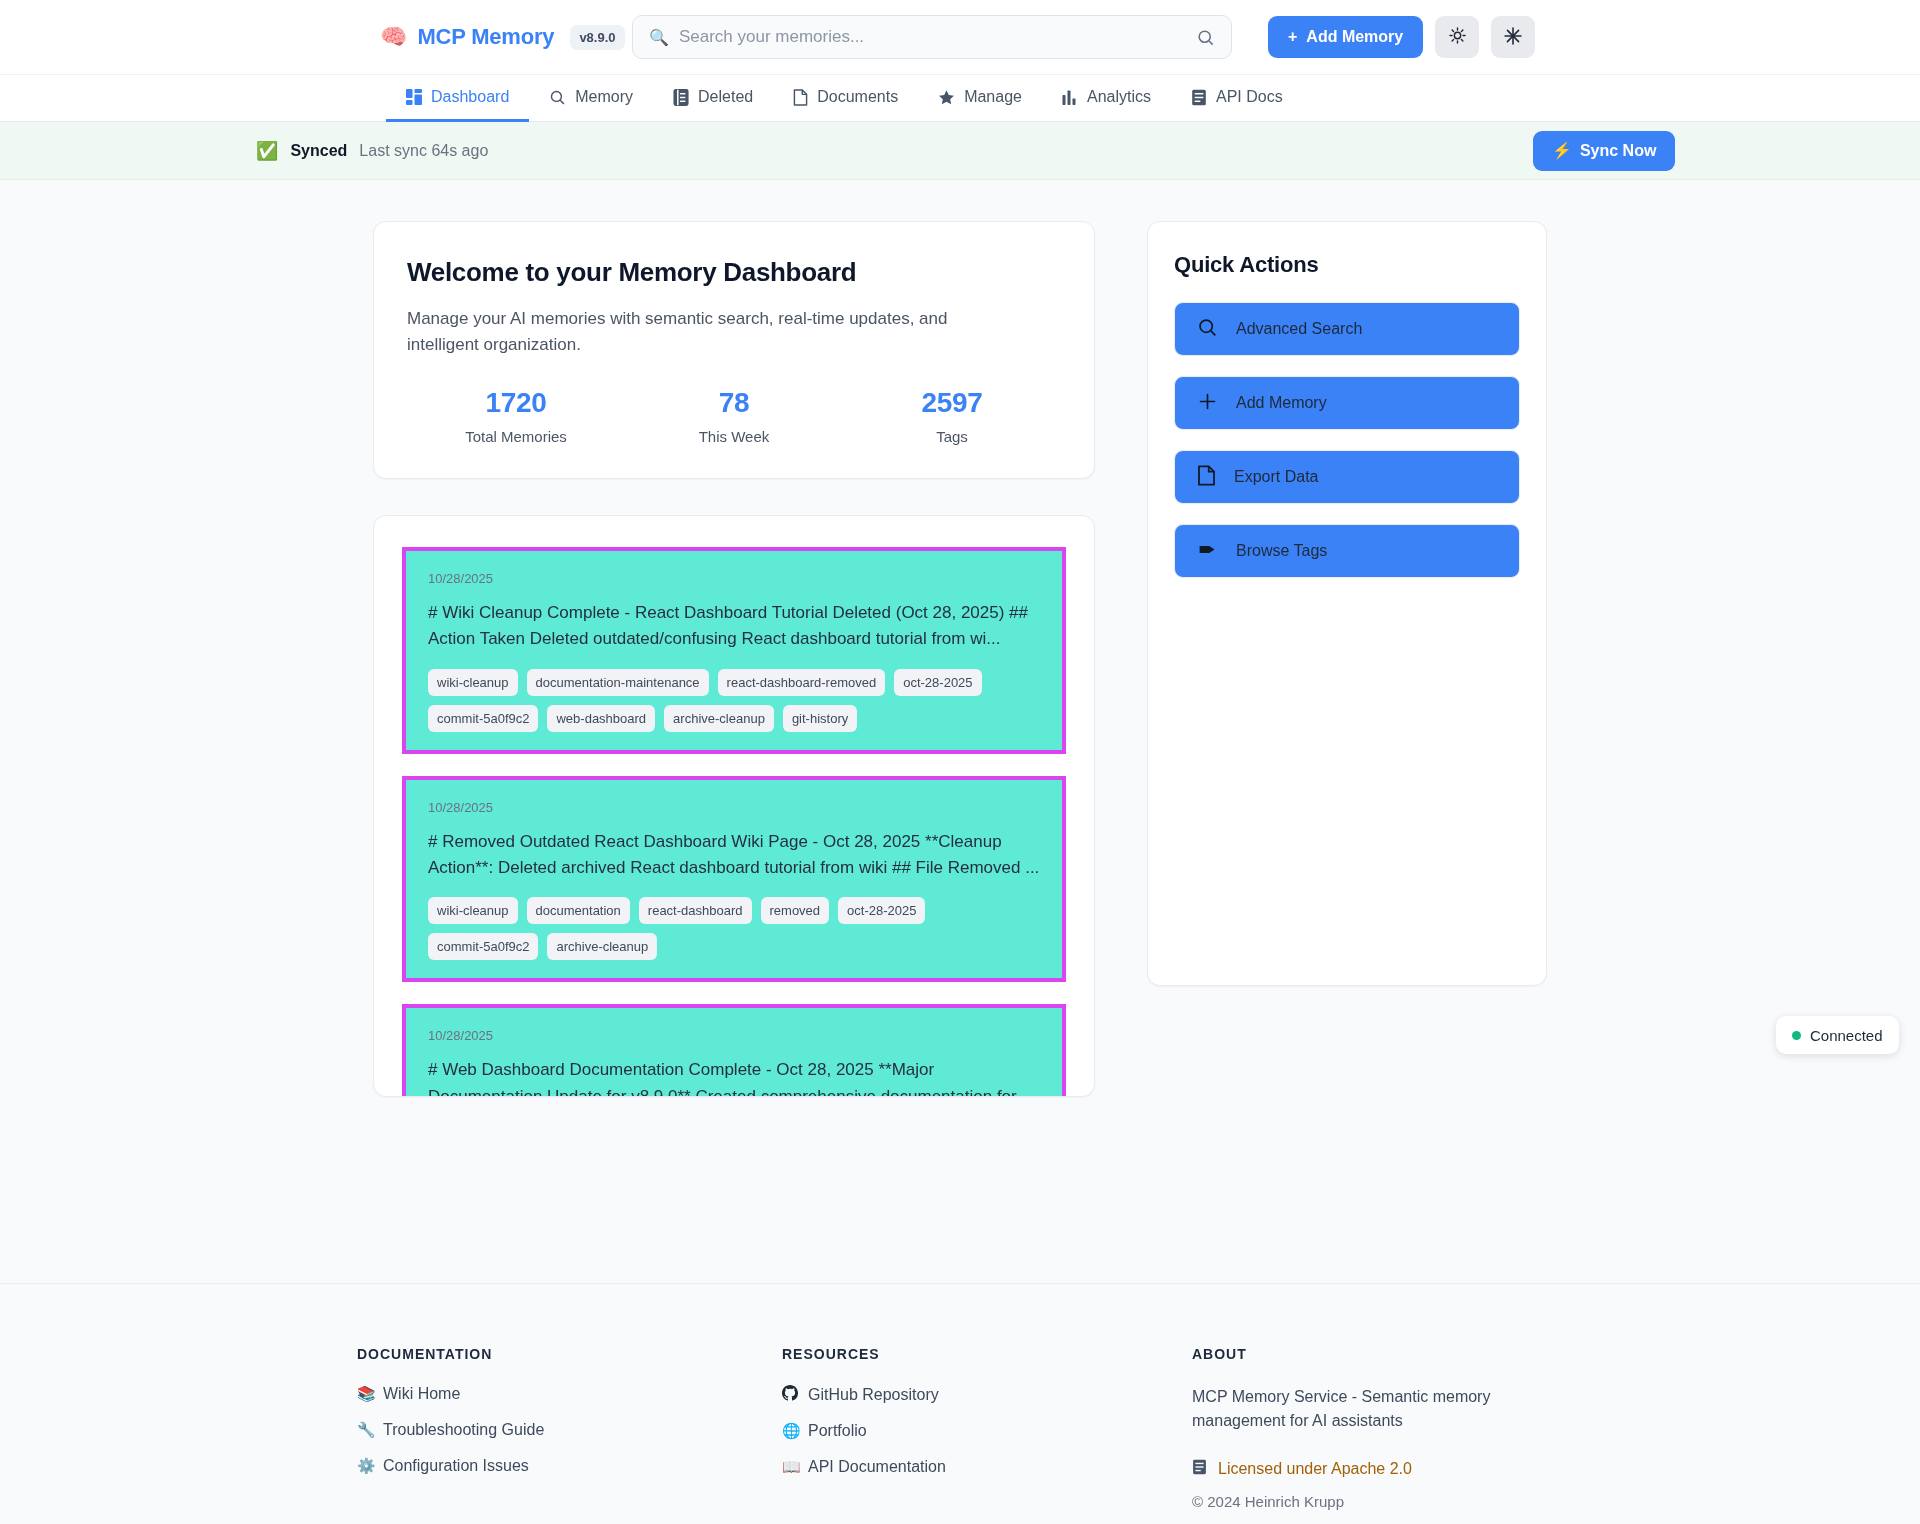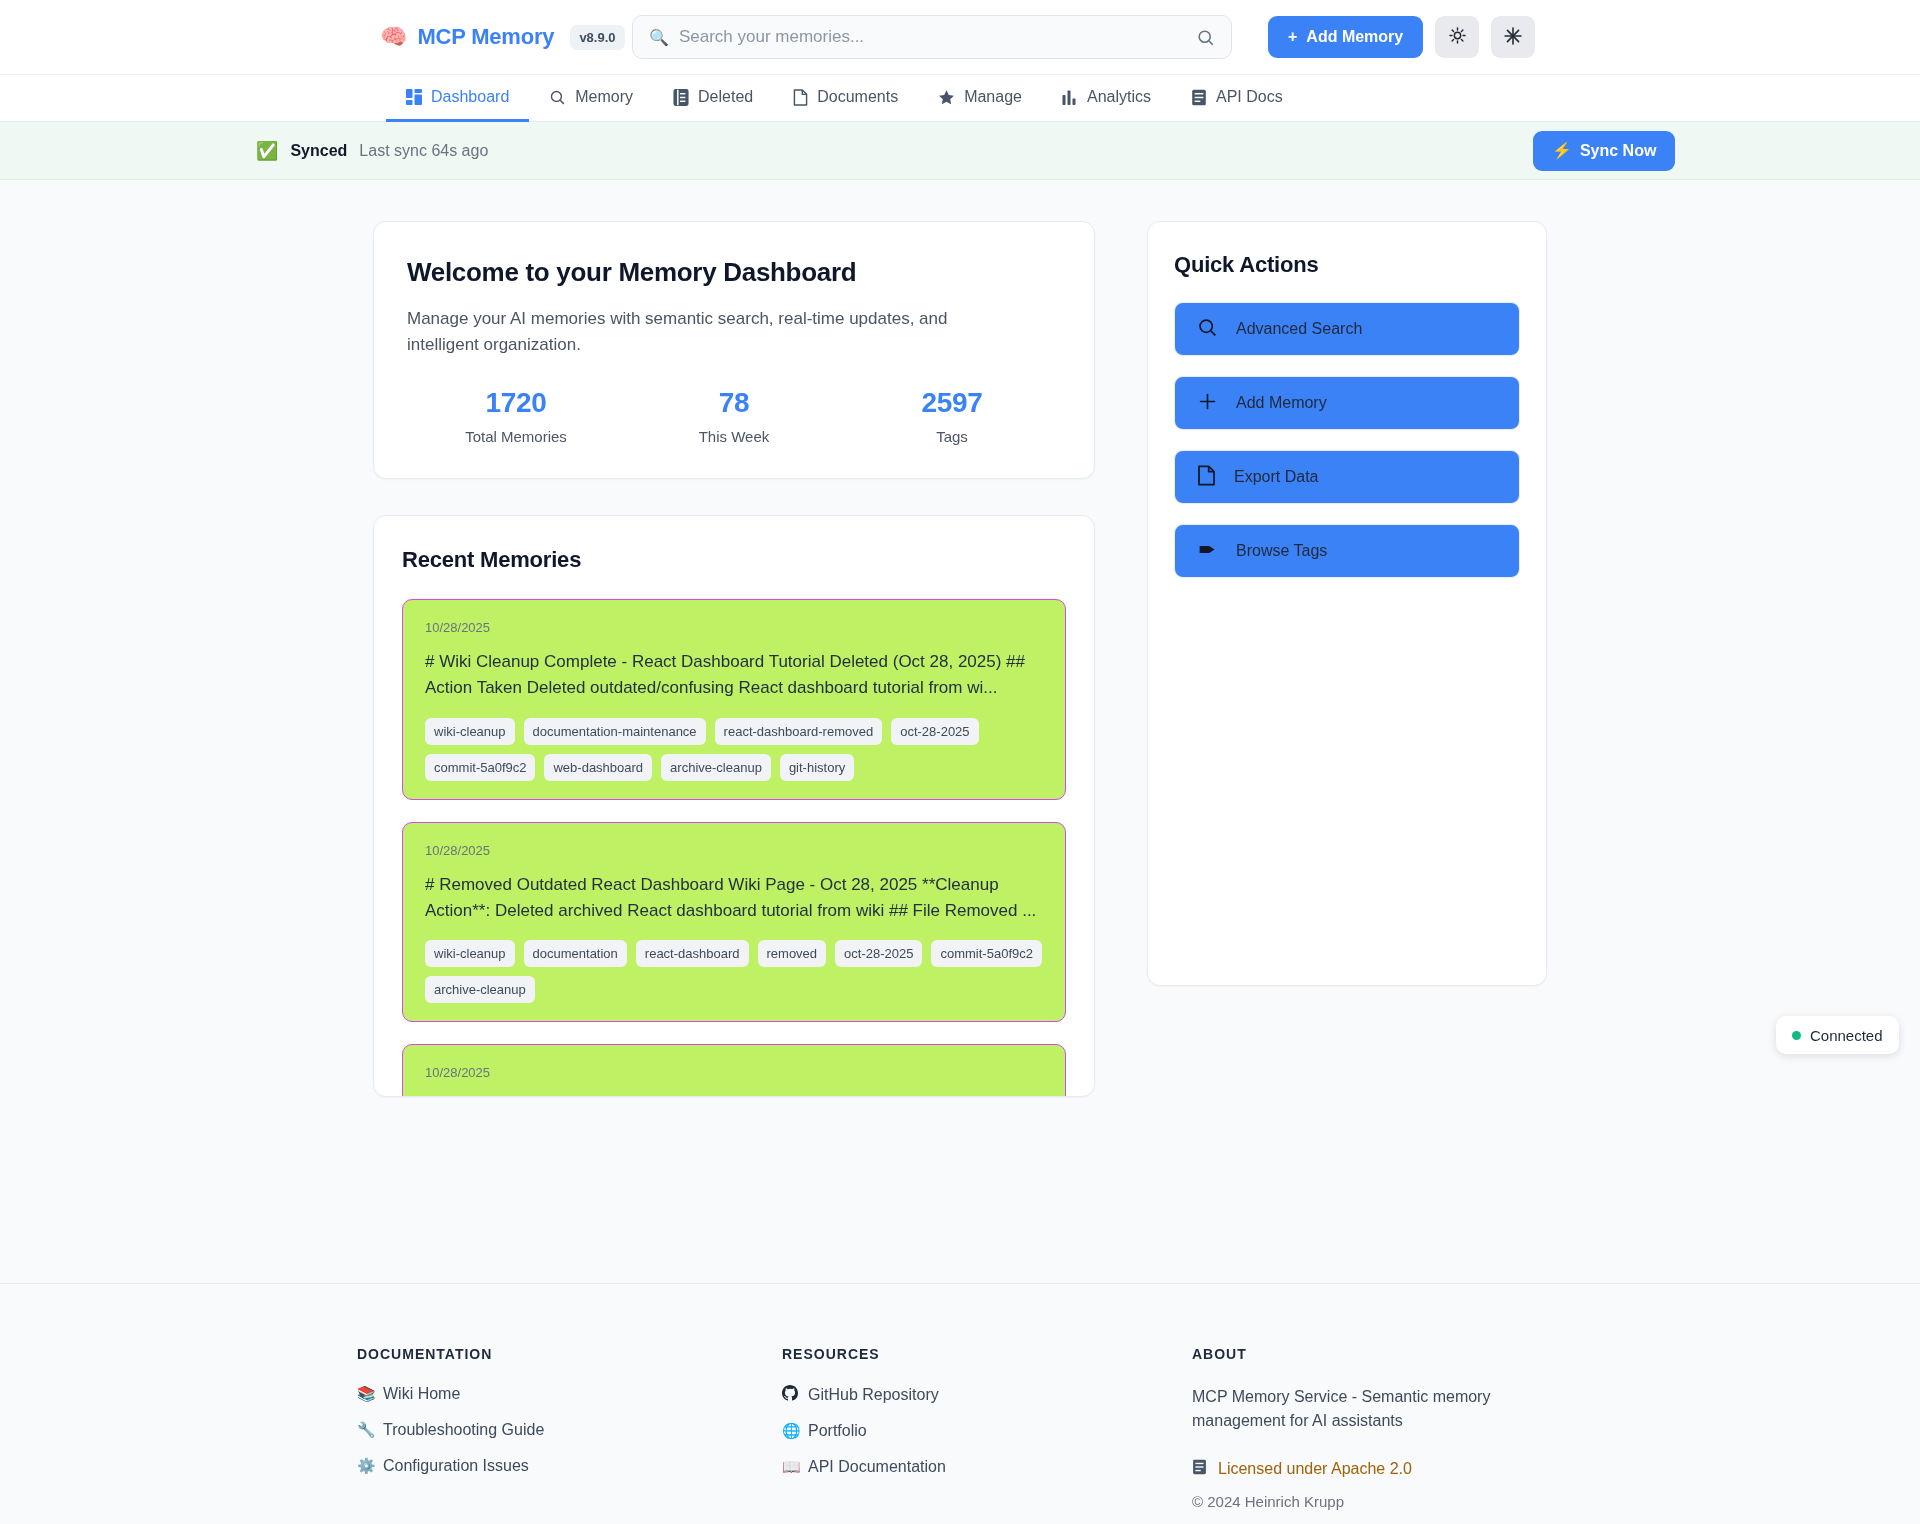--- a/index.html
+++ b/index.html
@@ -227,25 +227,25 @@
     overflow: hidden;
   }
   .memories h2 {
     font-size: 22px;
     font-weight: bold;
     color: #0f172a;
     letter-spacing: -0.2px;
     margin-bottom: 26px;
   }
   .mem-card {
-    border: 1px solid #d946ef;
-    border-radius: 10px;
+    border: 4px solid #d946ef;
+    border-radius: 0;
     padding: 20px 22px 18px 22px;
     margin-bottom: 22px;
-    background: #bef264;
+    background: #5eead4;
     cursor: pointer;
   }
   .mem-date {
     font-size: 13px;
     color: #6b7280;
     margin-bottom: 14px;
   }
   .mem-text {
     font-size: 17px;
     line-height: 1.55;
@@ -522,21 +522,20 @@
           <div class="stat-label">This Week</div>
         </div>
         <div class="stat">
           <div class="stat-value">2597</div>
           <div class="stat-label">Tags</div>
         </div>
       </div>
     </div>
 
     <div class="card memories">
-      <h2>Recent Memories</h2>
 
       <div class="mem-card">
         <div class="mem-date">10/28/2025</div>
         <div class="mem-text"># Wiki Cleanup Complete - React Dashboard Tutorial Deleted (Oct 28, 2025) ## Action Taken Deleted outdated/confusing React dashboard tutorial from wi...</div>
         <div class="tags">
           <span class="tag">wiki-cleanup</span>
           <span class="tag">documentation-maintenance</span>
           <span class="tag">react-dashboard-removed</span>
           <span class="tag">oct-28-2025</span>
           <span class="tag">commit-5a0f9c2</span>

